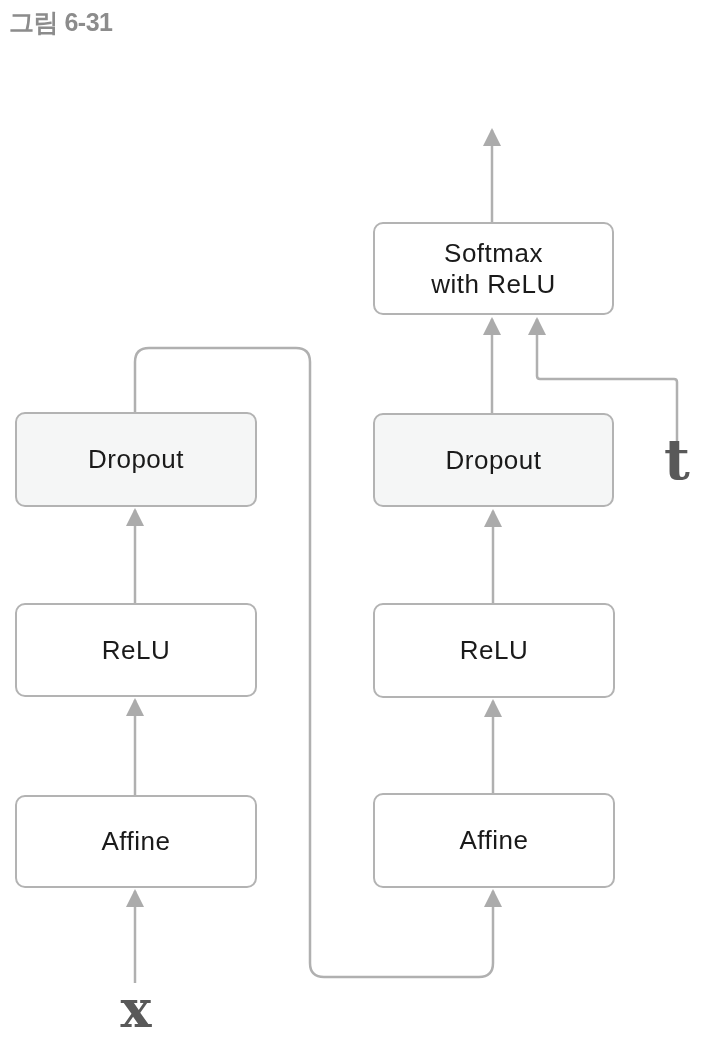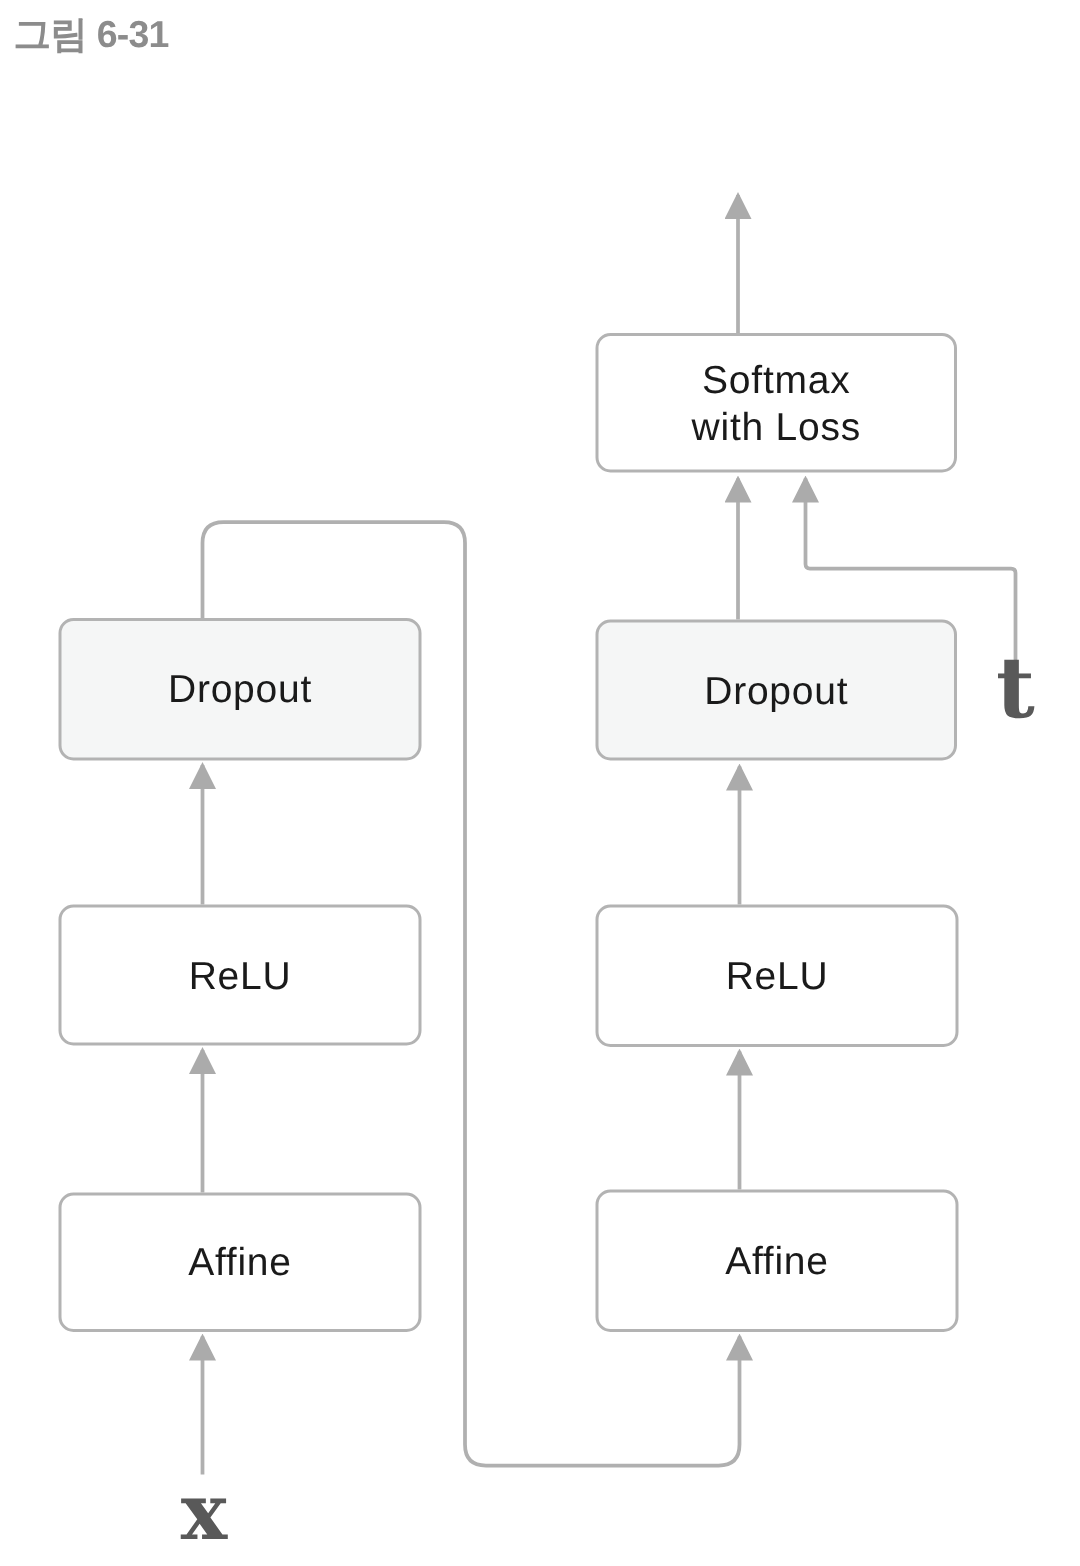--- a/index.html
+++ b/index.html
@@ -68,21 +68,20 @@
     background: var(--box_fill_white);
     display: flex;
     flex-direction: column;
     align-items: center;
     justify-content: center;
     font-size: 26px;
     line-height: 1.18;
     color: var(--node_text);
     letter-spacing: 0.5px;
     text-align: center;
-    margin-left: 24px;
   }
   .node.dropout { background: var(--box_fill_dropout); justify-content: center; }
 
   .node-softmax  { left: 373px; top: 222px; width: 241px; height: 93px; }
   .node-dropout-right { left: 373px; top: 413px; width: 241px; height: 94px; }
   .node-relu-right    { left: 373px; top: 603px; width: 242px; height: 95px; }
   .node-affine-right  { left: 373px; top: 793px; width: 242px; height: 95px; }
   .node-dropout-left  { left: 15px;  top: 412px; width: 242px; height: 95px; }
   .node-relu-left     { left: 15px;  top: 603px; width: 242px; height: 94px; }
   .node-affine-left   { left: 15px;  top: 795px; width: 242px; height: 93px; }
@@ -143,21 +142,21 @@
     <path class="wire" d="M 135 603 L 135 510" marker-end="url(#ah)"></path>
 
     <path class="wire" d="M 135 795 L 135 700" marker-end="url(#ah)"></path>
 
     <path class="wire" d="M 135 983 L 135 891" marker-end="url(#ah)"></path>
   </svg>
 
 
   <div class="node node-softmax">
     <span>Softmax</span>
-    <span>with Loss</span>
+    <span>with ReLU</span>
   </div>
 
   <div class="node dropout node-dropout-right">
     <span>Dropout</span>
   </div>
   <div class="node node-relu-right">
     <span>ReLU</span>
   </div>
   <div class="node node-affine-right">
     <span>Affine</span>

